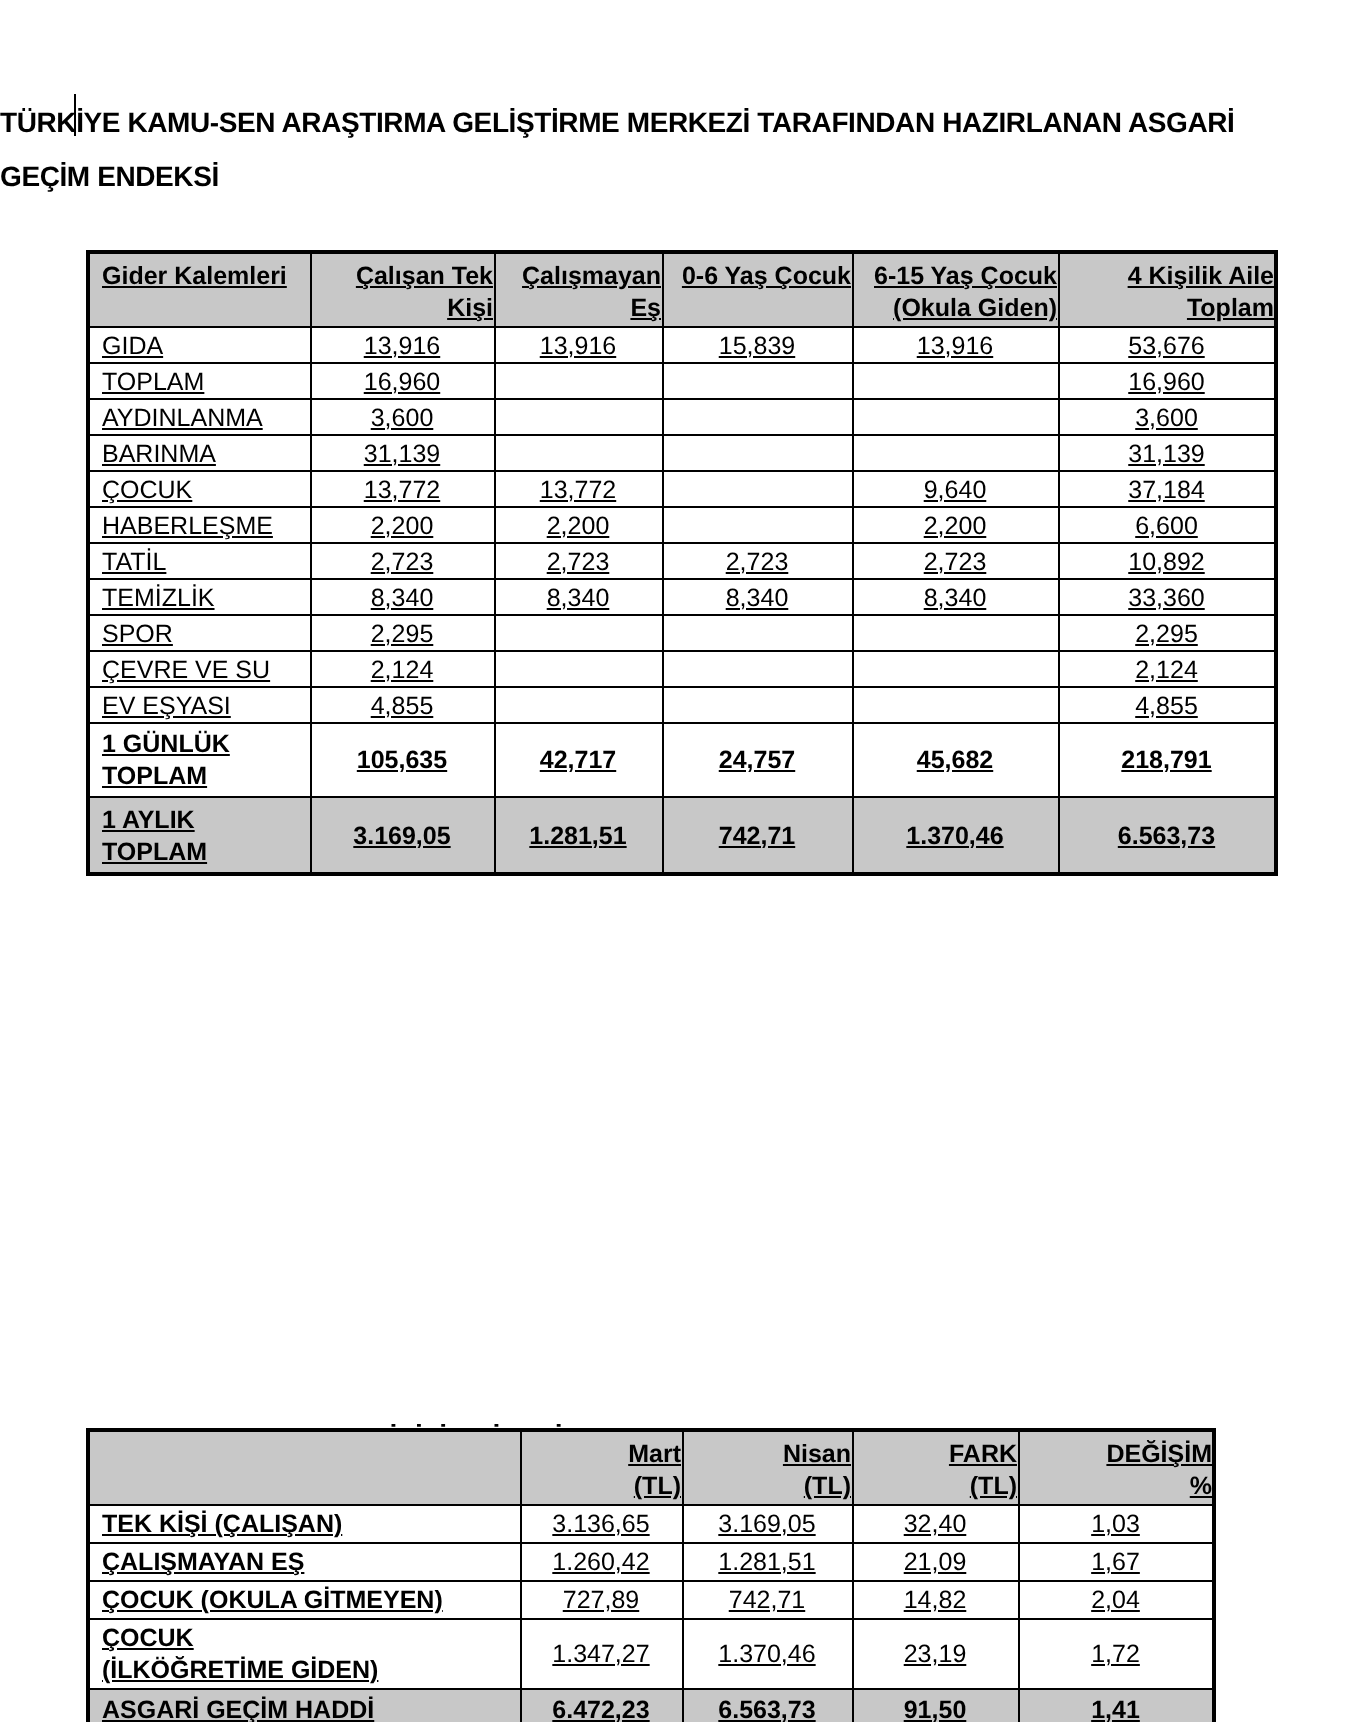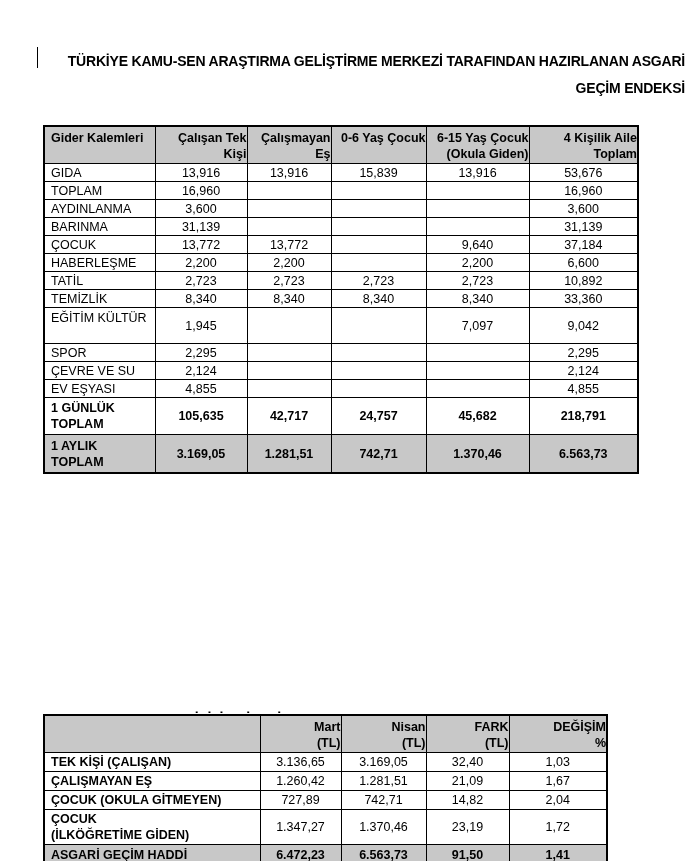--- a/index.html
+++ b/index.html
@@ -22,21 +22,21 @@
     top: 47px;
     width: 1px;
     height: 21px;
     background: #000000;
   }
   .doc-title {
     position: absolute;
     top: 48px;
     left: 0;
     width: 685px;
-    text-align: right;
+    text-align: left;
     font-weight: bold;
     font-size: 14px;
     line-height: 27px;
     letter-spacing: -0.2px;
   }
   .doc-title div { white-space: nowrap; }
   .section-title {
     position: absolute;
     top: 676px;
     left: 0;
@@ -45,20 +45,21 @@
     font-weight: bold;
     font-size: 14px;
     letter-spacing: -0.2px;
     margin-top: 35px;
   }
   table {
     position: absolute;
     border-collapse: collapse;
     table-layout: fixed;
     border: 2px solid #000000;
+    text-decoration: underline;
   }
   .t1 { left: 43px; top: 125px; width: 594px; }
   .t2 { left: 43px; top: 714px; width: 563px; }
   th, td {
     border: 1px solid #000000;
     font-size: 12.5px;
     padding: 0;
     overflow: hidden;
     line-height: 16px;
   }
@@ -179,28 +180,20 @@
       <td class="num">10,892</td>
     </tr>
     <tr class="r-norm">
       <td class="lbl">TEMİZLİK</td>
       <td class="num">8,340</td>
       <td class="num">8,340</td>
       <td class="num">8,340</td>
       <td class="num">8,340</td>
       <td class="num">33,360</td>
     </tr>
-    <tr class="r-tall">
-      <td class="lbl">EĞİTİM KÜLTÜR</td>
-      <td class="num">1,945</td>
-      <td class="num"></td>
-      <td class="num"></td>
-      <td class="num">7,097</td>
-      <td class="num">9,042</td>
-    </tr>
     <tr class="r-norm">
       <td class="lbl">SPOR</td>
       <td class="num">2,295</td>
       <td class="num"></td>
       <td class="num"></td>
       <td class="num"></td>
       <td class="num">2,295</td>
     </tr>
     <tr class="r-norm">
       <td class="lbl">ÇEVRE VE SU</td>

